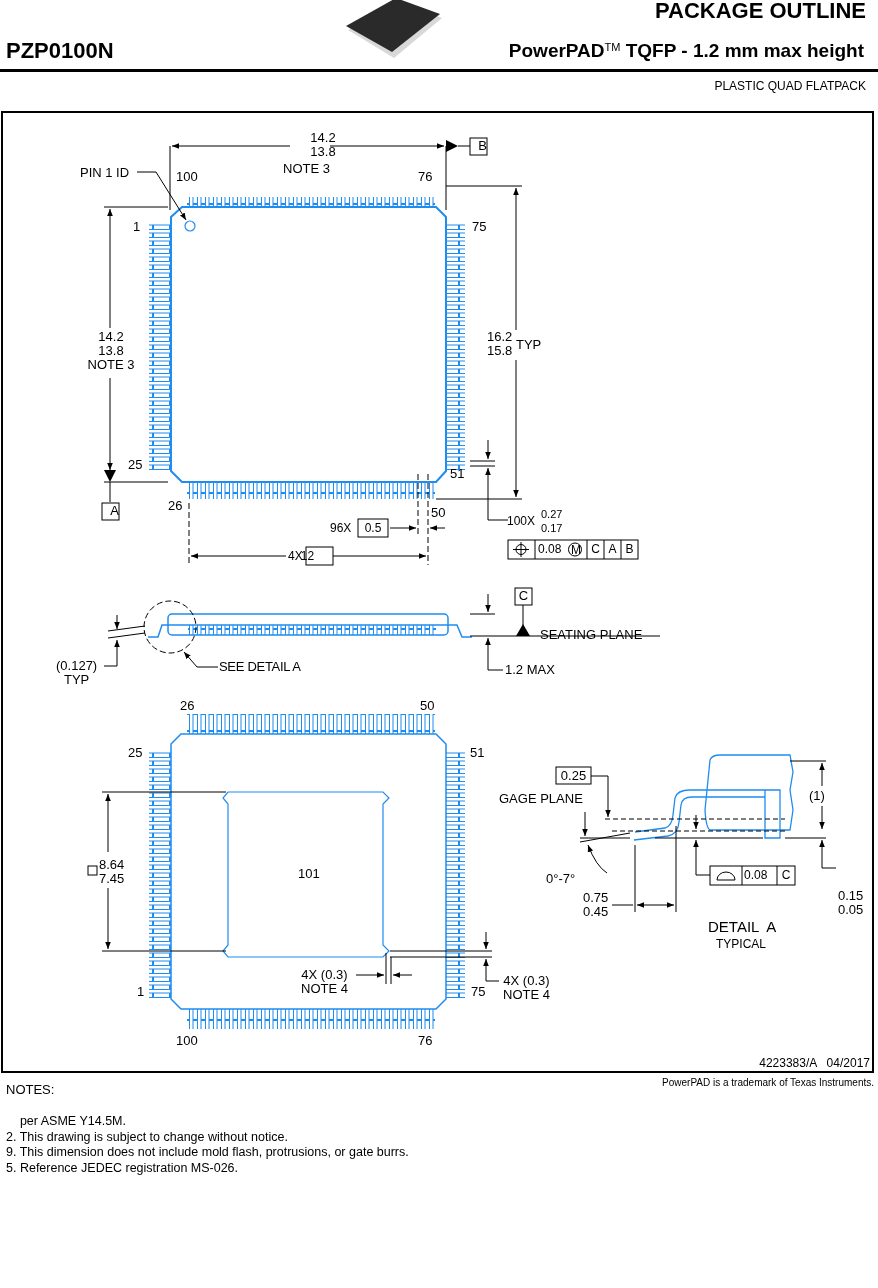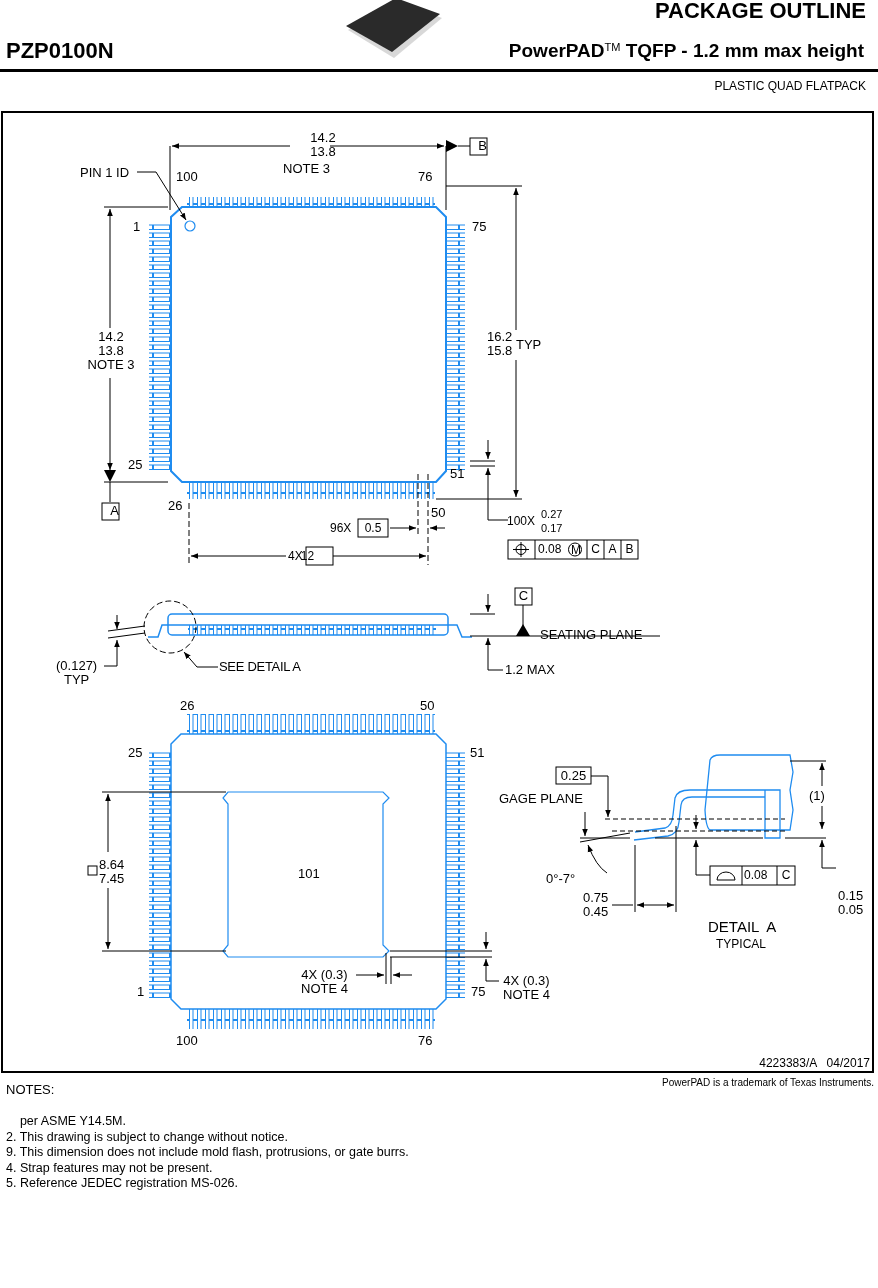--- a/index.html
+++ b/index.html
@@ -273,16 +273,15 @@
 <div class="abs" style="left:708px;top:918px;font-size:15px;white-space:pre;">DETAIL  A</div>
 <div class="abs" style="left:716px;top:937px;font-size:12px;">TYPICAL</div>
 
 <div class="abs docnum" style="white-space:pre;">4223383/A   04/2017</div>
 <div class="abs tm">PowerPAD is a trademark of Texas Instruments.</div>
 <div class="abs notes-h">NOTES:</div>
 <div class="abs notes">
   <div>    per ASME Y14.5M.</div>
   <div>2. This drawing is subject to change without notice.</div>
   <div>9. This dimension does not include mold flash, protrusions, or gate burrs.</div>
-  <div>4. Strap features may not be present.</div>
   <div>5. Reference JEDEC registration MS-026.</div>
 </div>
 <div class="abs footer">www.ti.com</div>
 
 </body></html>

